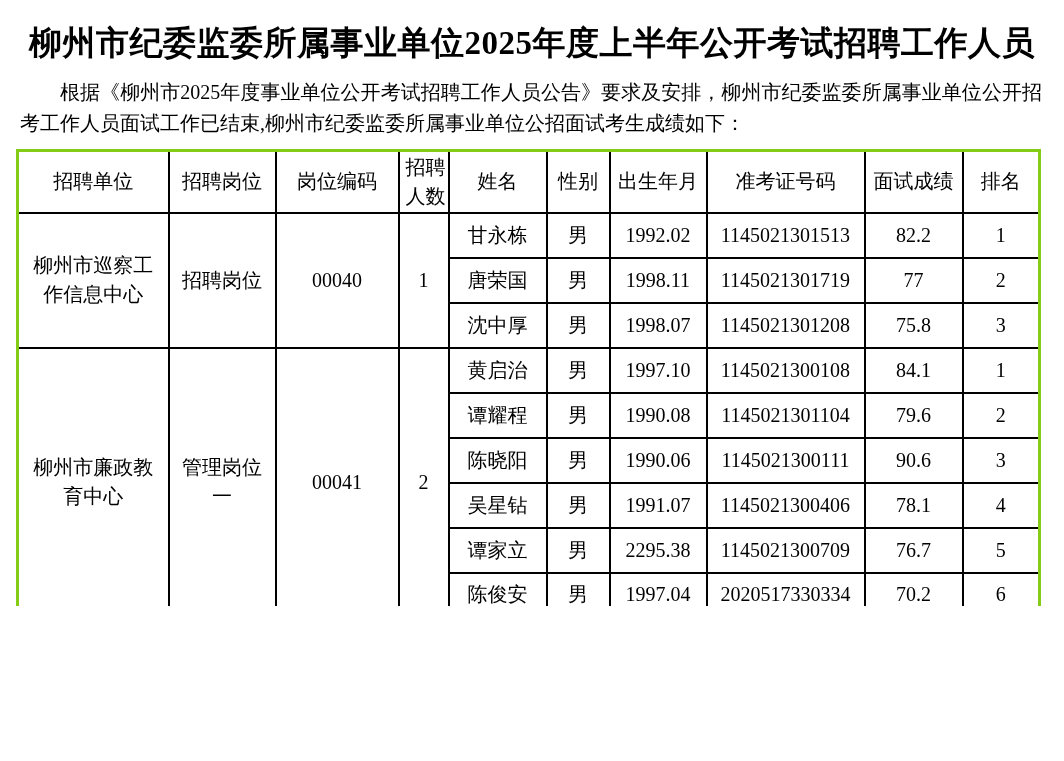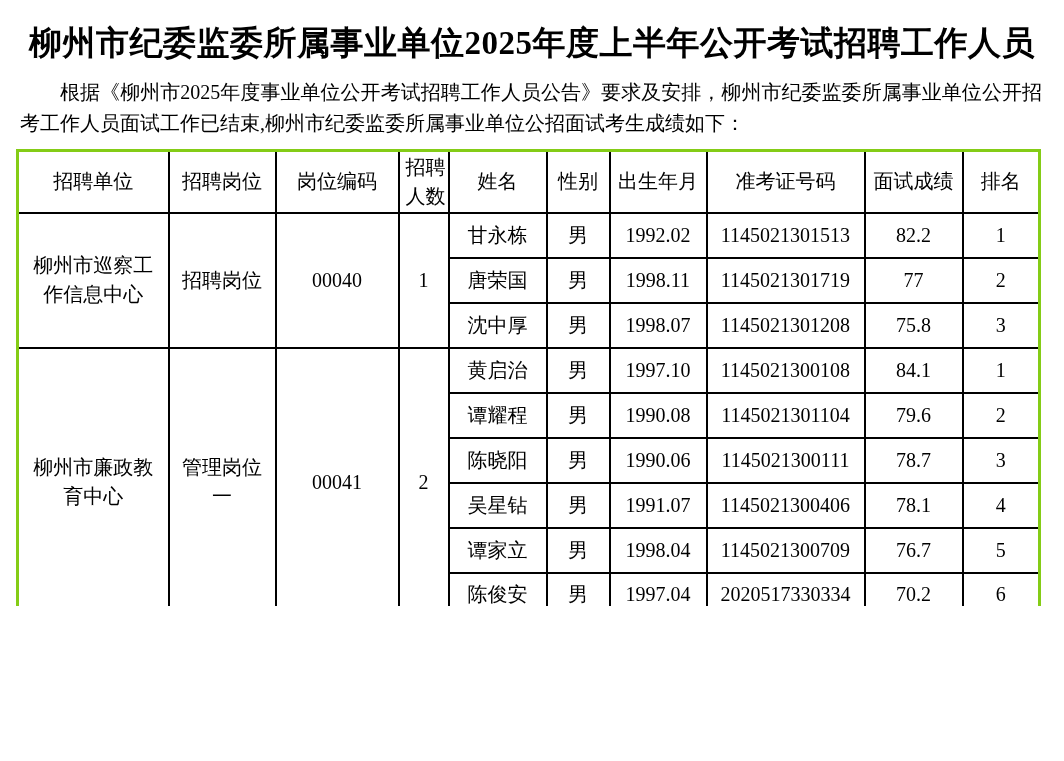--- a/index.html
+++ b/index.html
@@ -146,35 +146,35 @@
           <td>1990.08</td>
           <td>1145021301104</td>
           <td>79.6</td>
           <td>2</td>
         </tr>
         <tr>
           <td>陈晓阳</td>
           <td>男</td>
           <td>1990.06</td>
           <td>1145021300111</td>
-          <td>78.7</td>
+          <td>90.6</td>
           <td>3</td>
         </tr>
         <tr>
           <td>吴星钻</td>
           <td>男</td>
           <td>1991.07</td>
           <td>1145021300406</td>
           <td>78.1</td>
           <td>4</td>
         </tr>
         <tr>
           <td>谭家立</td>
           <td>男</td>
-          <td>1998.04</td>
+          <td>2295.38</td>
           <td>1145021300709</td>
           <td>76.7</td>
           <td>5</td>
         </tr>
         <tr>
           <td>陈俊安</td>
           <td>男</td>
           <td>1997.04</td>
           <td>2020517330334</td>
           <td>70.2</td>

